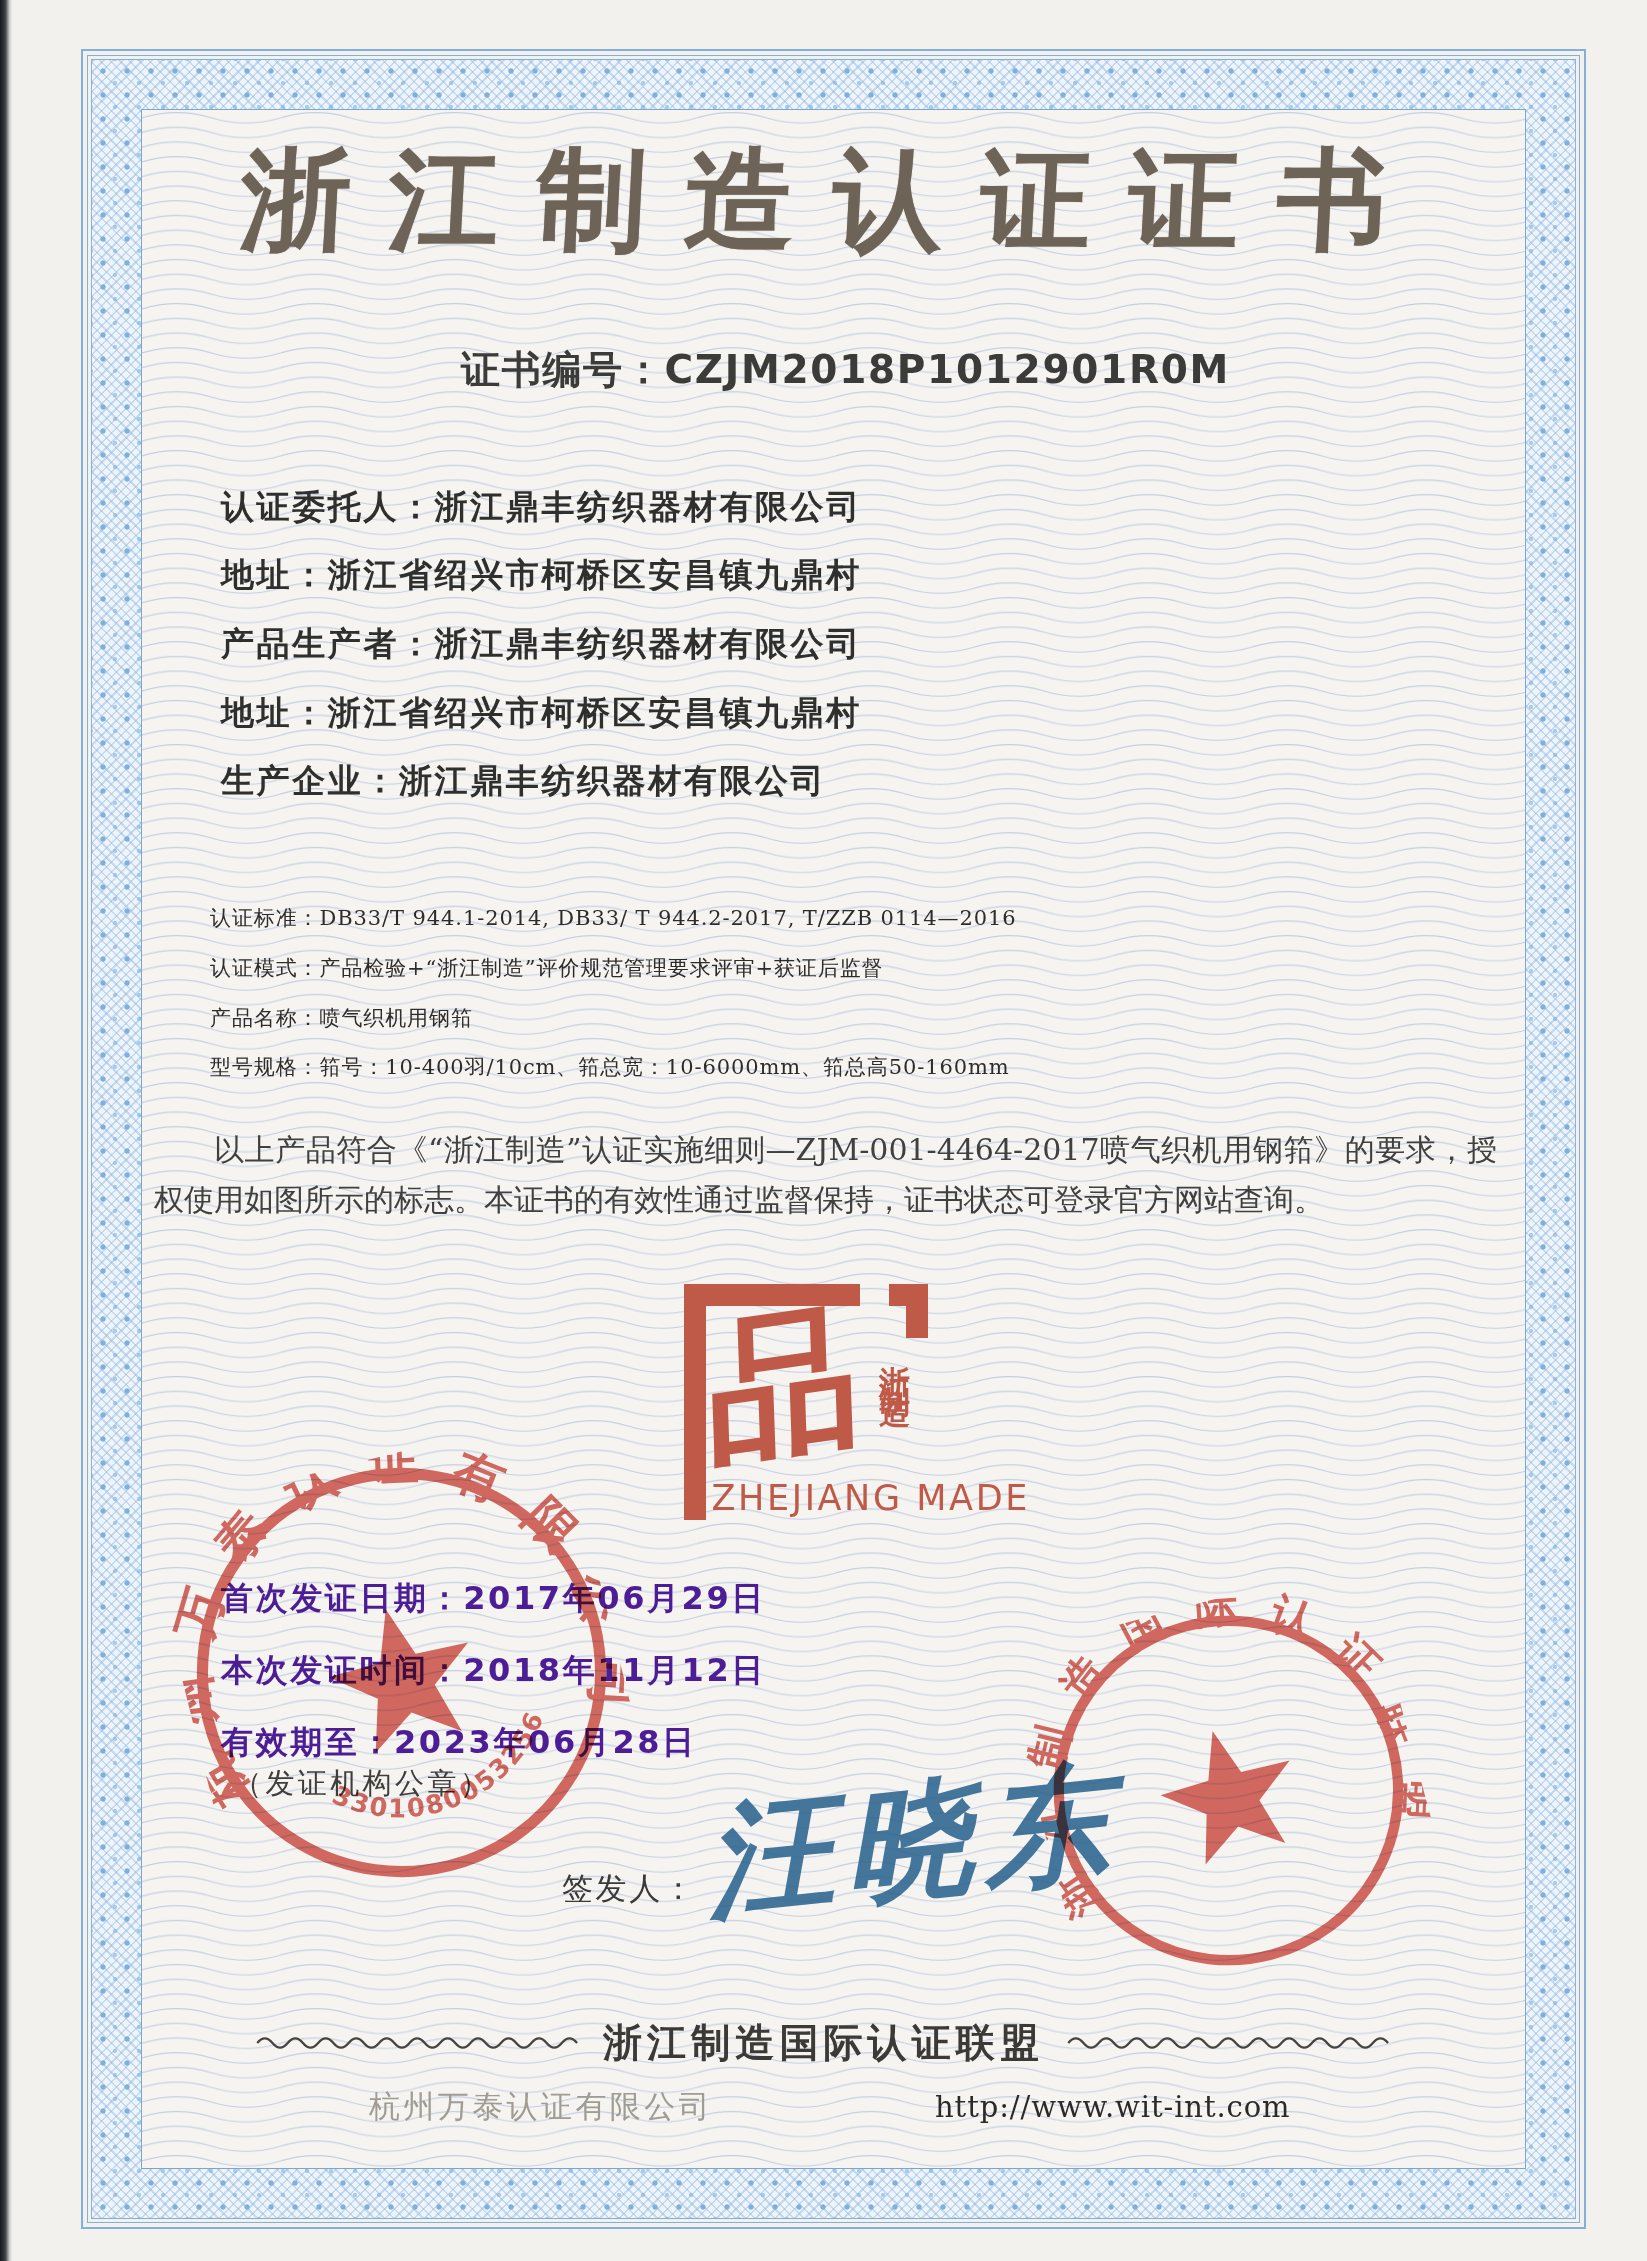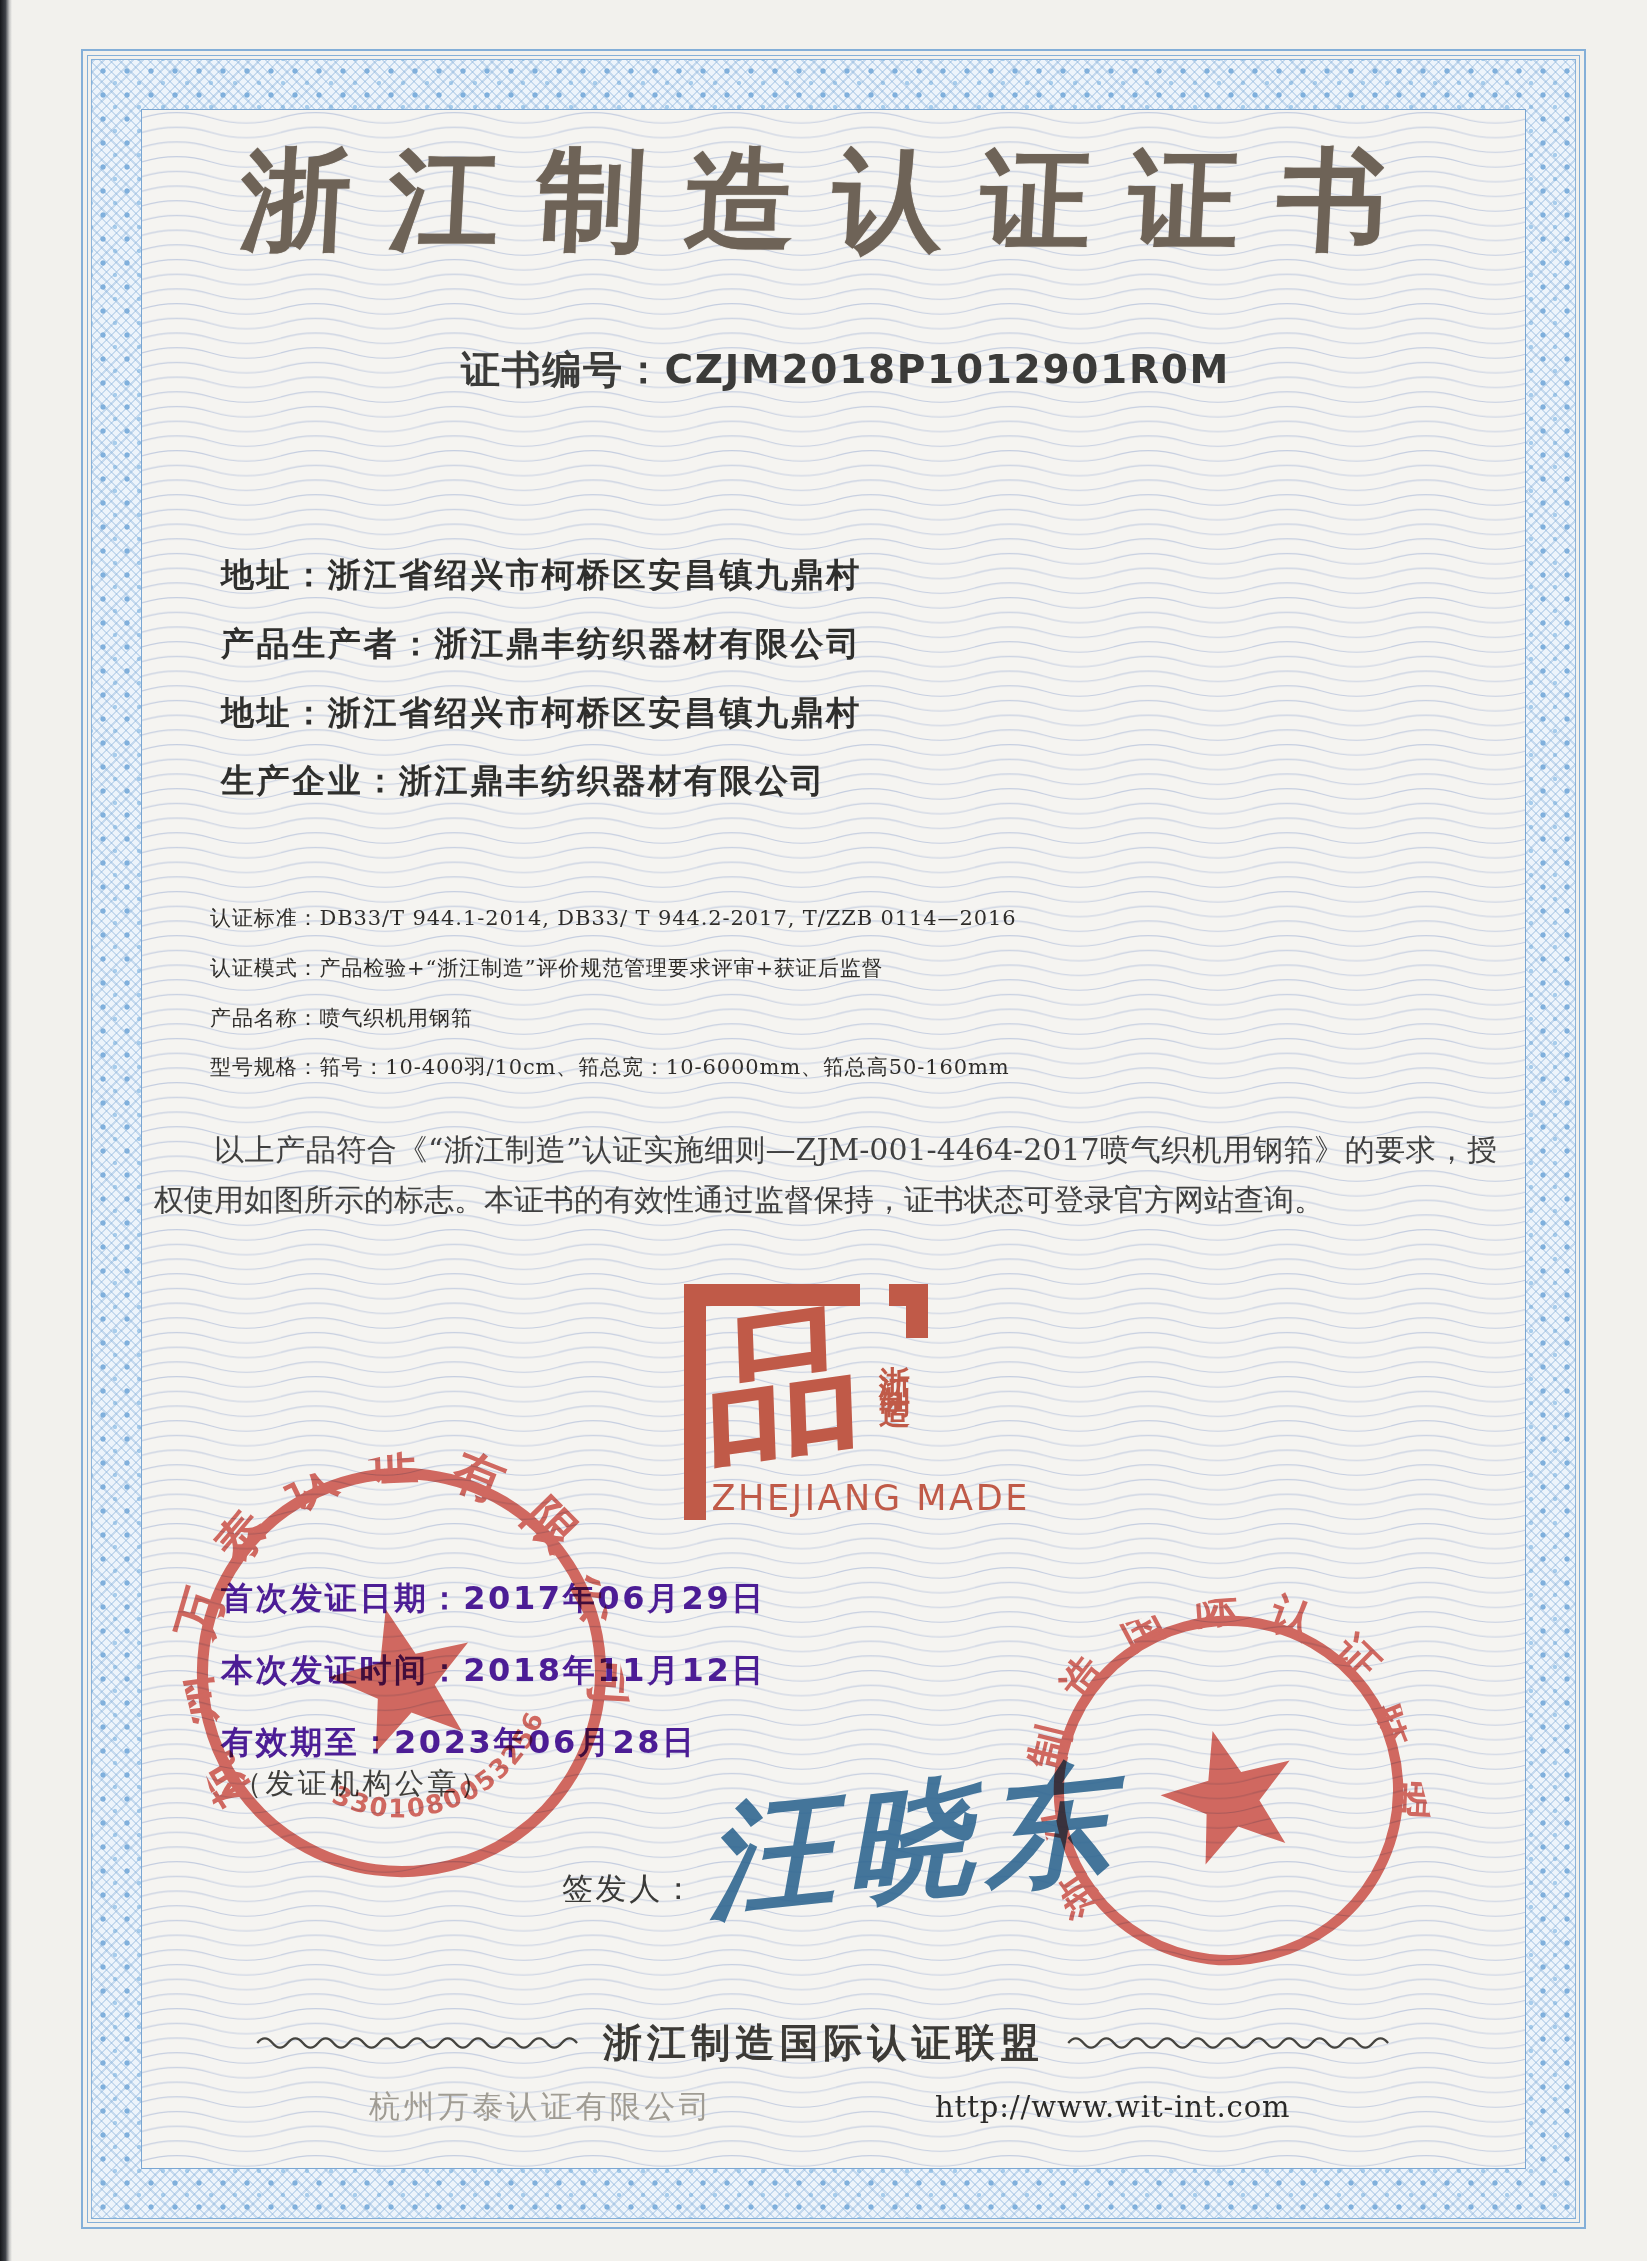--- a/index.html
+++ b/index.html
@@ -87,20 +87,21 @@
   </div>
 
   <div class="content">
 
     <div class="abs title">浙江制造认证证书</div>
 
     <div class="abs certline">
       <span>证书编号：</span><span>CZJM2018P1012901R0M</span>
     </div>
 
+    <div class="abs iline" style="top:485px"><span>认证委托人：</span><span>浙江鼎丰纺织器材有限公司</span></div>
     <div class="abs iline" style="top:553px"><span>地址：</span><span>浙江省绍兴市柯桥区安昌镇九鼎村</span></div>
     <div class="abs iline" style="top:622px"><span>产品生产者：</span><span>浙江鼎丰纺织器材有限公司</span></div>
     <div class="abs iline" style="top:691px"><span>地址：</span><span>浙江省绍兴市柯桥区安昌镇九鼎村</span></div>
     <div class="abs iline" style="top:759px"><span>生产企业：</span><span>浙江鼎丰纺织器材有限公司</span></div>
 
     <div class="abs sline" style="top:904px"><span>认证标准：</span><span>DB33/T 944.1-2014, DB33/ T 944.2-2017, T/ZZB 0114—2016</span></div>
     <div class="abs sline" style="top:1004px"><span>产品名称：</span><span>喷气织机用钢筘</span></div>
     <div class="abs sline" style="top:954px"><span>认证模式：</span><span>产品检验+“浙江制造”评价规范管理要求评审+获证后监督</span></div>
     <div class="abs sline" style="top:1053px"><span>型号规格：</span><span>筘号：10-400羽/10cm、筘总宽：10-6000mm、筘总高50-160mm</span></div>
 

